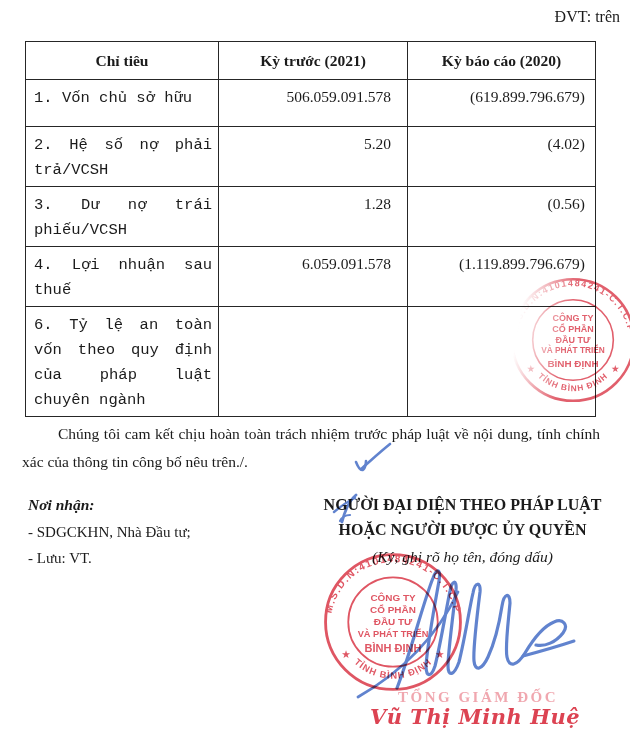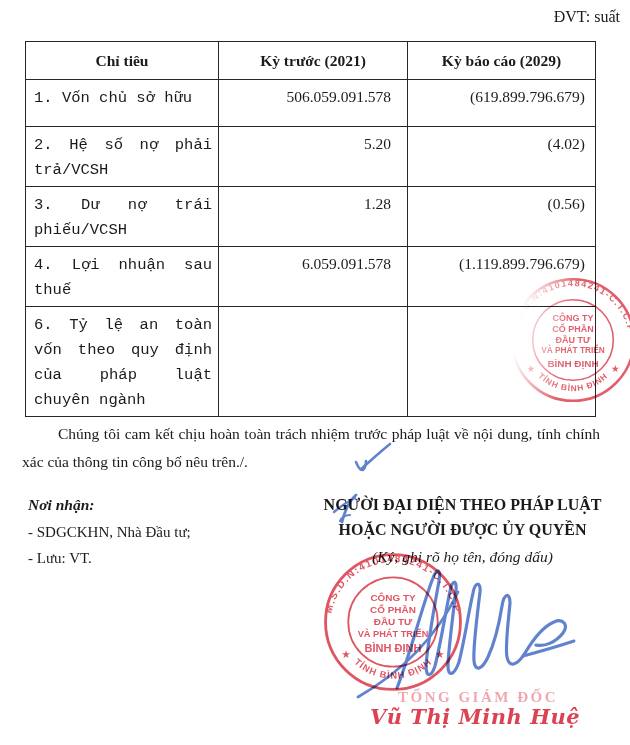--- a/index.html
+++ b/index.html
@@ -60,33 +60,33 @@
     position:absolute;left:370px;top:704px;font-family:"DejaVu Serif",serif;
     font-style:italic;font-weight:bold;font-size:21px;letter-spacing:.5px;
     color:var(--stamp-red,#dc4352);mix-blend-mode:multiply;white-space:nowrap;
   }
 </style>
 </head>
 <body>
 
 <div class="page">
 
-  <div class="unit">ĐVT: suất</div>
+  <div class="unit">ĐVT: trên</div>
 
   <table class="fin-table">
     <colgroup>
         <col class="c1">
         <col class="c2">
         <col class="c3">
       </colgroup>
     <thead>
       <tr>
         <th>Chỉ tiêu</th>
         <th>Kỳ trước (2021)</th>
-        <th>Kỳ báo cáo (2029)</th>
+        <th>Kỳ báo cáo (2020)</th>
       </tr>
     </thead>
     <tbody>
         <tr>
           <td class="label">1. Vốn chủ sở hữu</td>
           <td class="val">506.059.091.578</td>
           <td class="val cur">(619.899.796.679)</td>
         </tr>
         <tr>
           <td class="label">2. Hệ số nợ phải trả/VCSH</td>

